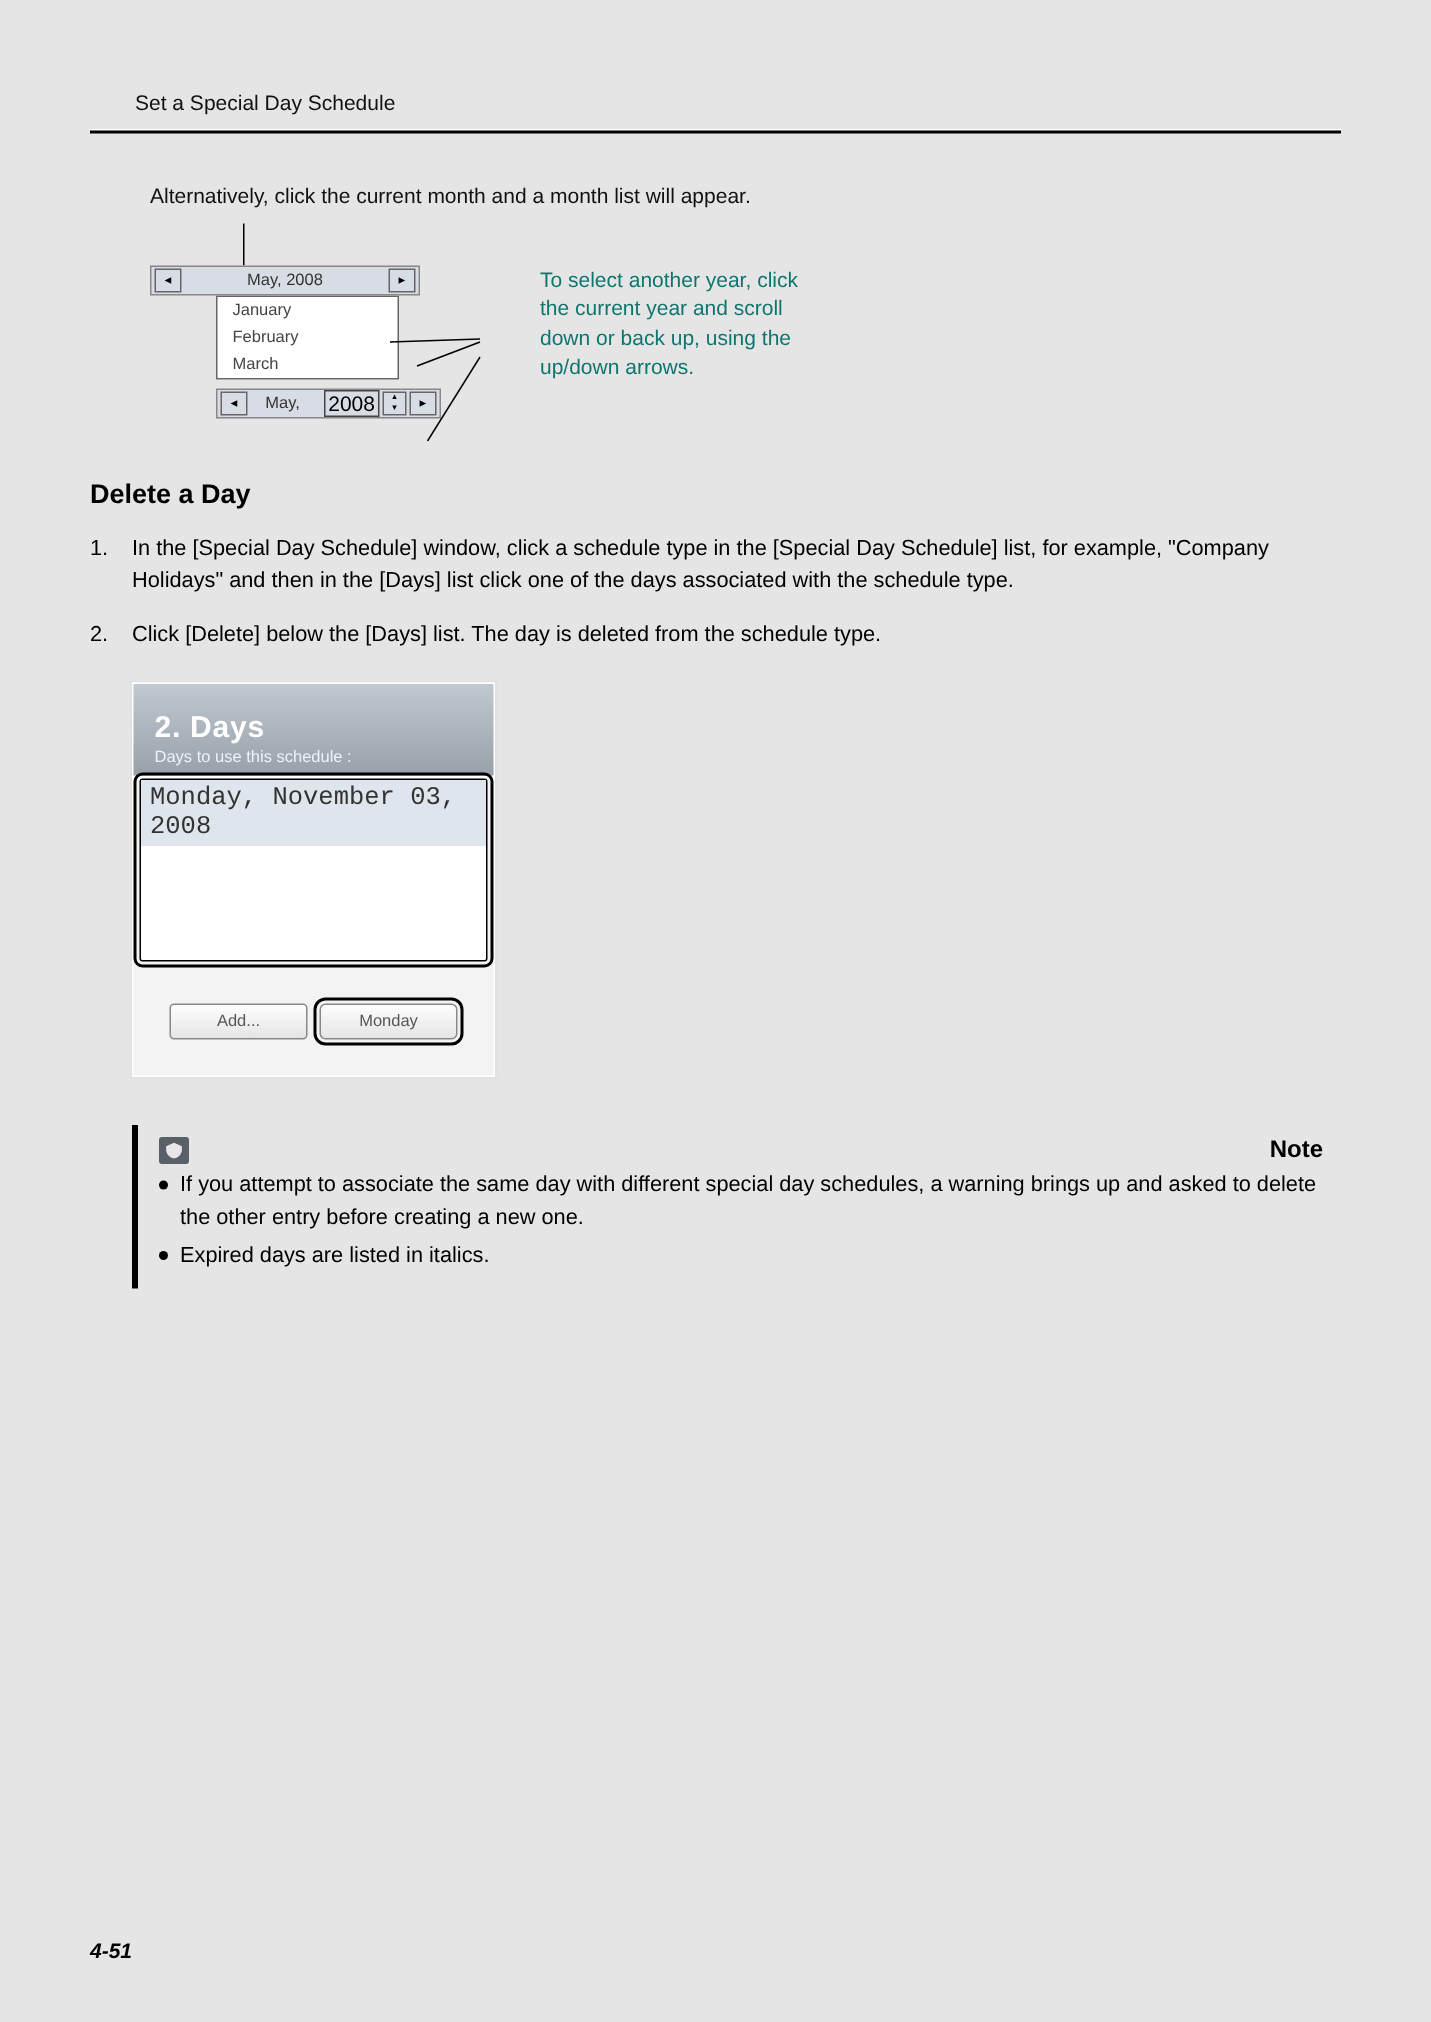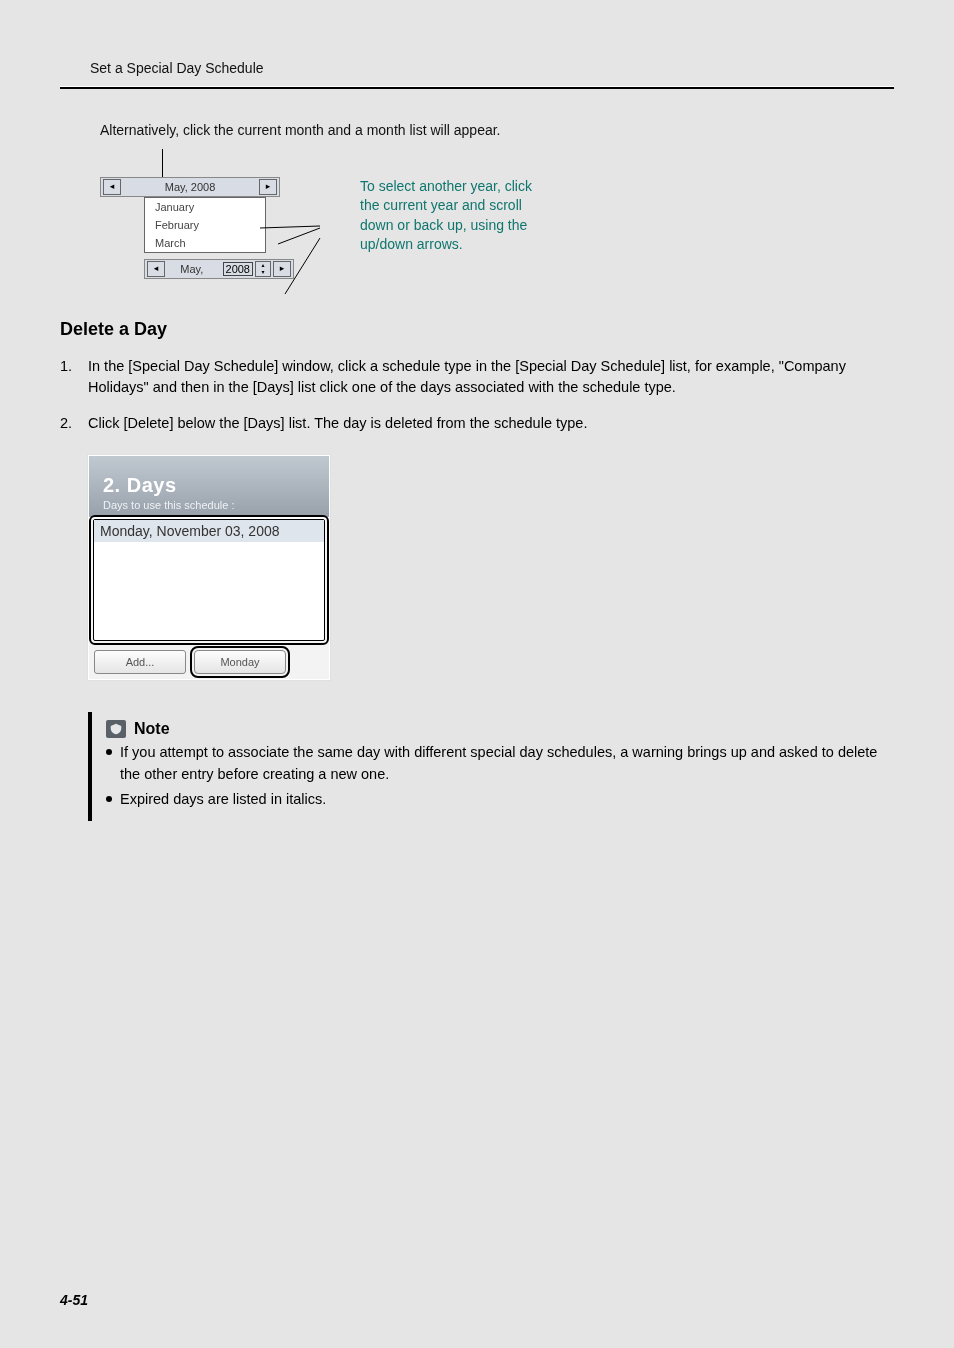--- a/index.html
+++ b/index.html
@@ -111,21 +111,21 @@
     flex: 1;
     text-align: center;
     font-size: 11px;
     color: #333;
     padding-right: 4px;
     font-family: Verdana, Arial, sans-serif;
   }
   .year-box {
     border: 1px solid #444;
     padding: 0 2px;
-    font-size: 11px;
+    font-size: 14px;
     margin-right: 2px;
     font-family: Verdana, Arial, sans-serif;
   }
   .spinner {
     width: 14px;
     height: 14px;
     border: 1px solid #666;
     margin-right: 2px;
     display: flex;
     flex-direction: column;
@@ -205,29 +205,29 @@
     outline: 2px solid #000;
     outline-offset: 2px;
     border-radius: 2px;
     height: 122px;
     background: #fff;
     box-sizing: border-box;
     margin: 2px 4px 4px 4px;
   }
   .days-row {
     background: #dfe5ec;
-    font-size: 14px;
+    font-size: 17px;
     color: #333;
     padding: 3px 6px;
-    font-family: Liberation Sans, sans-serif;
+    font-family: Liberation Mono, monospace;
   }
   .days-actions {
     display: flex;
     gap: 8px;
-    padding: 5px;
+    padding: 24px;
   }
   .btn {
     height: 22px;
     font-size: 11px;
     color: #555;
     background: linear-gradient(#fdfdfd, #e5e5e5);
     border: 1px solid #888;
     border-radius: 3px;
     padding: 0 14px;
     font-family: Verdana, Arial, sans-serif;
@@ -246,20 +246,21 @@
     border-left: 4px solid #000;
     padding: 8px 12px 6px 14px;
     margin-left: 28px;
     margin-right: 0;
   }
   .note-header {
     display: flex;
     align-items: center;
     gap: 8px;
     margin-bottom: 4px;
+    justify-content: space-between;
   }
   .note-icon {
     width: 20px;
     height: 18px;
     background: #5a6068;
     border-radius: 2px;
     display: flex;
     align-items: center;
     justify-content: center;
   }

